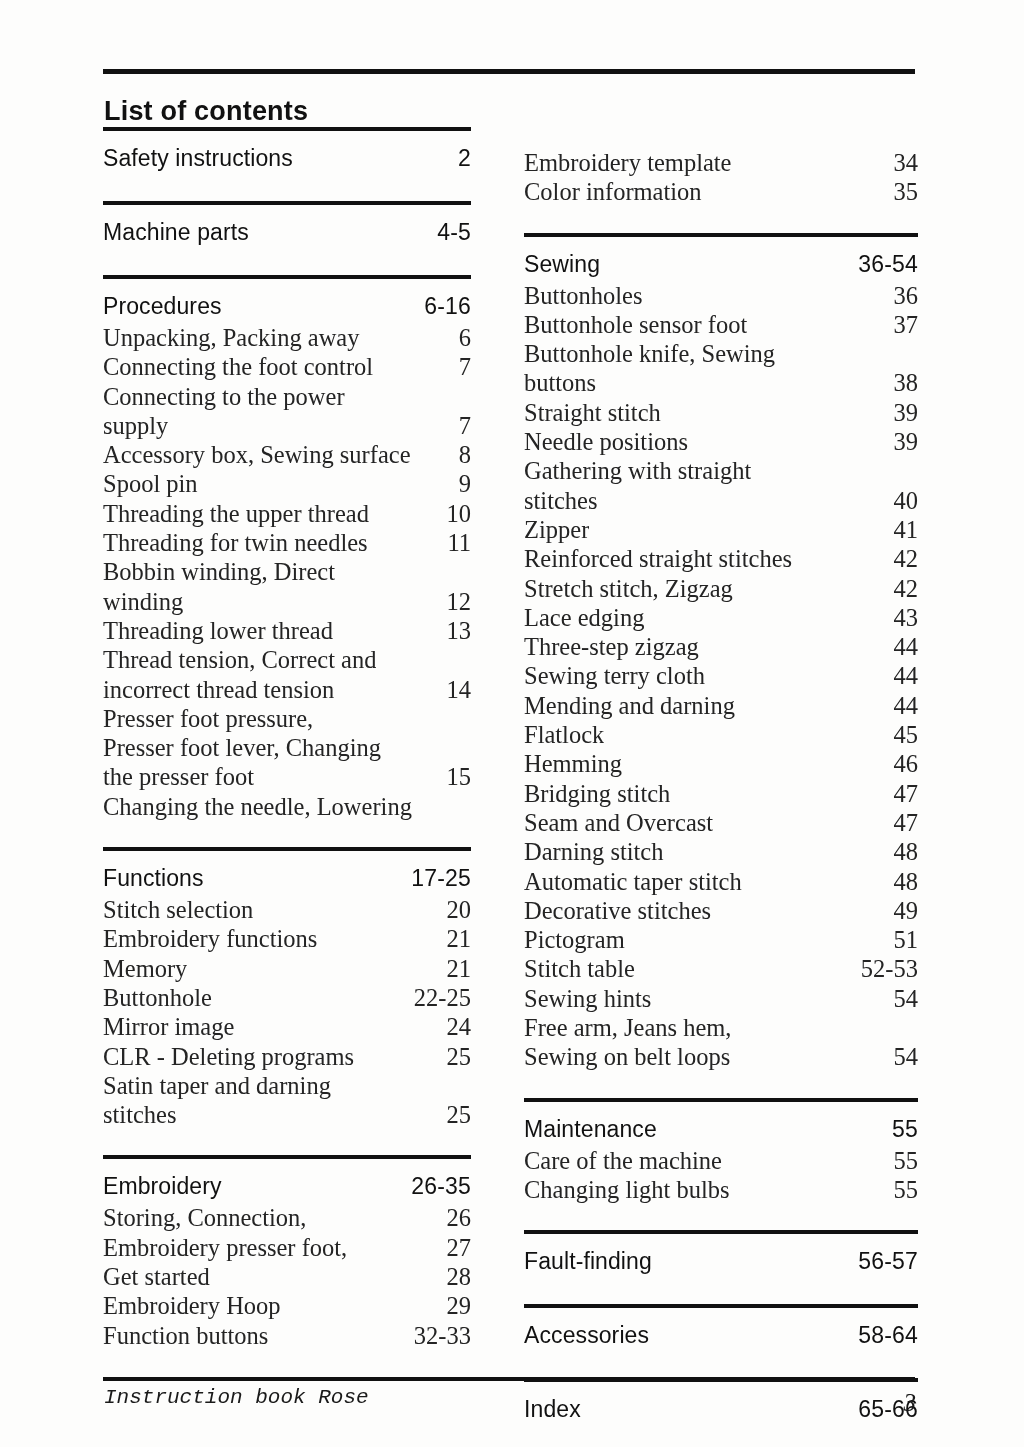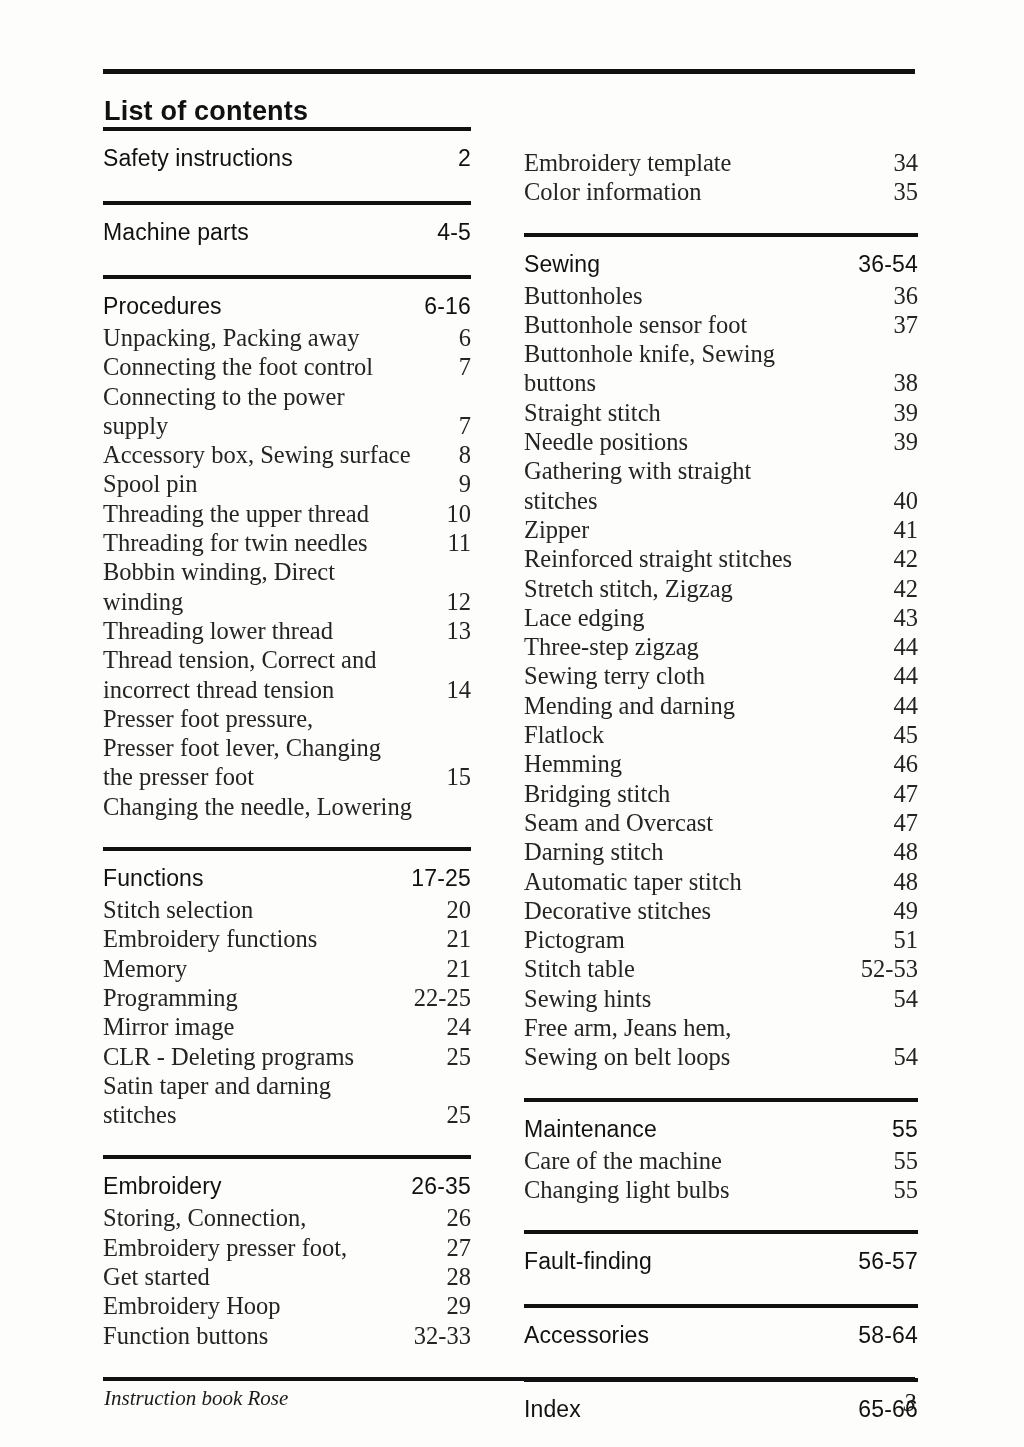--- a/index.html
+++ b/index.html
@@ -110,21 +110,21 @@
     left: 103px;
     top: 1377px;
     width: 812px;
     height: 4px;
     background: #111111;
   }
   .footer-left {
     position: absolute;
     left: 104px;
     top: 1386px;
-    font-family: Liberation Serif, serif;
+    font-family: Liberation Mono, monospace;
     font-style: italic;
     font-size: 21px;
     color: #1a1a1a;
   }
   .footer-page {
     position: absolute;
     left: 860px;
     top: 1389px;
     width: 56px;
     text-align: right;
@@ -248,21 +248,21 @@
       </div>
       <div class="row entry">
         <span class="label">Embroidery functions</span>
         <span class="pg">21</span>
       </div>
       <div class="row entry">
         <span class="label">Memory</span>
         <span class="pg">21</span>
       </div>
       <div class="row entry">
-        <span class="label">Programming</span>
+        <span class="label">Buttonhole</span>
         <span class="pg">22-25</span>
       </div>
       <div class="row entry">
         <span class="label">Mirror image</span>
         <span class="pg">24</span>
       </div>
       <div class="row entry">
         <span class="label">CLR - Deleting programs</span>
         <span class="pg">25</span>
       </div>

